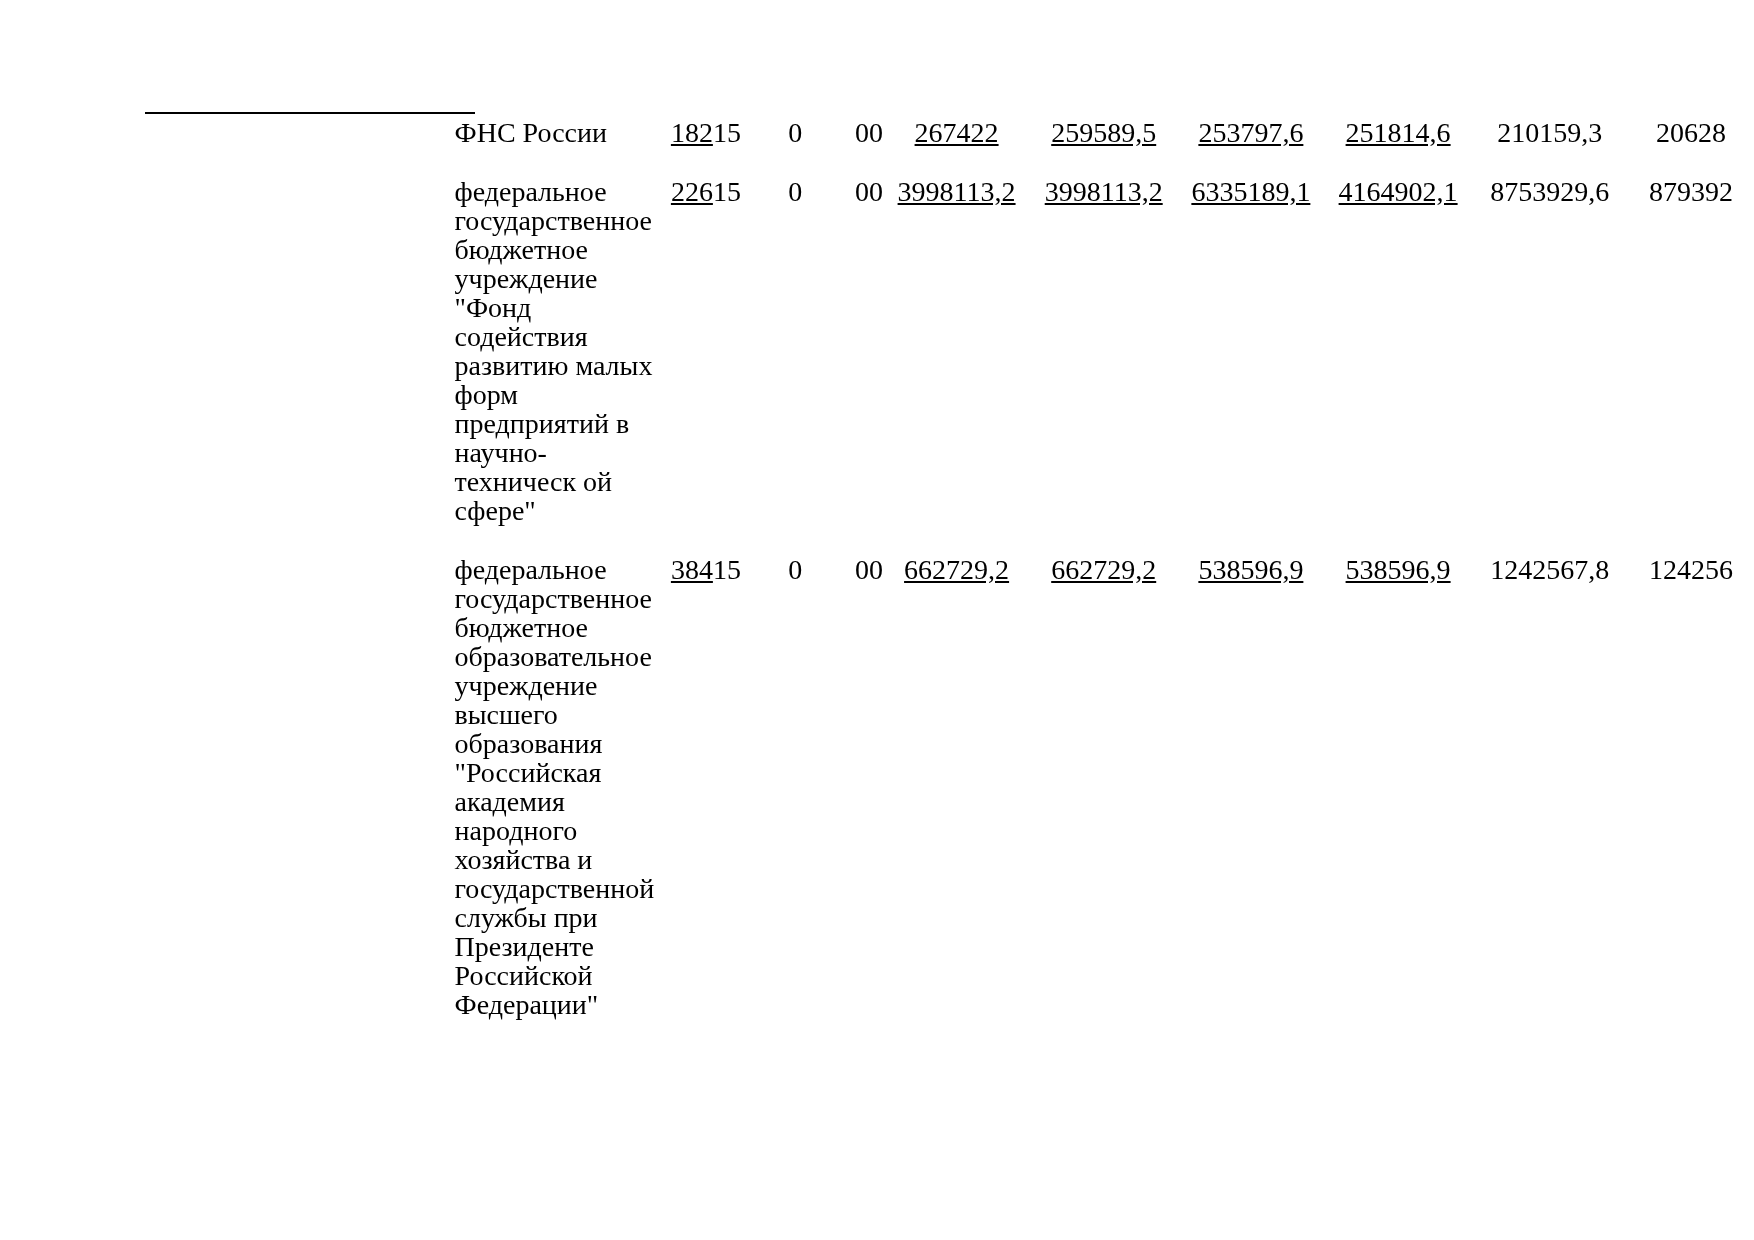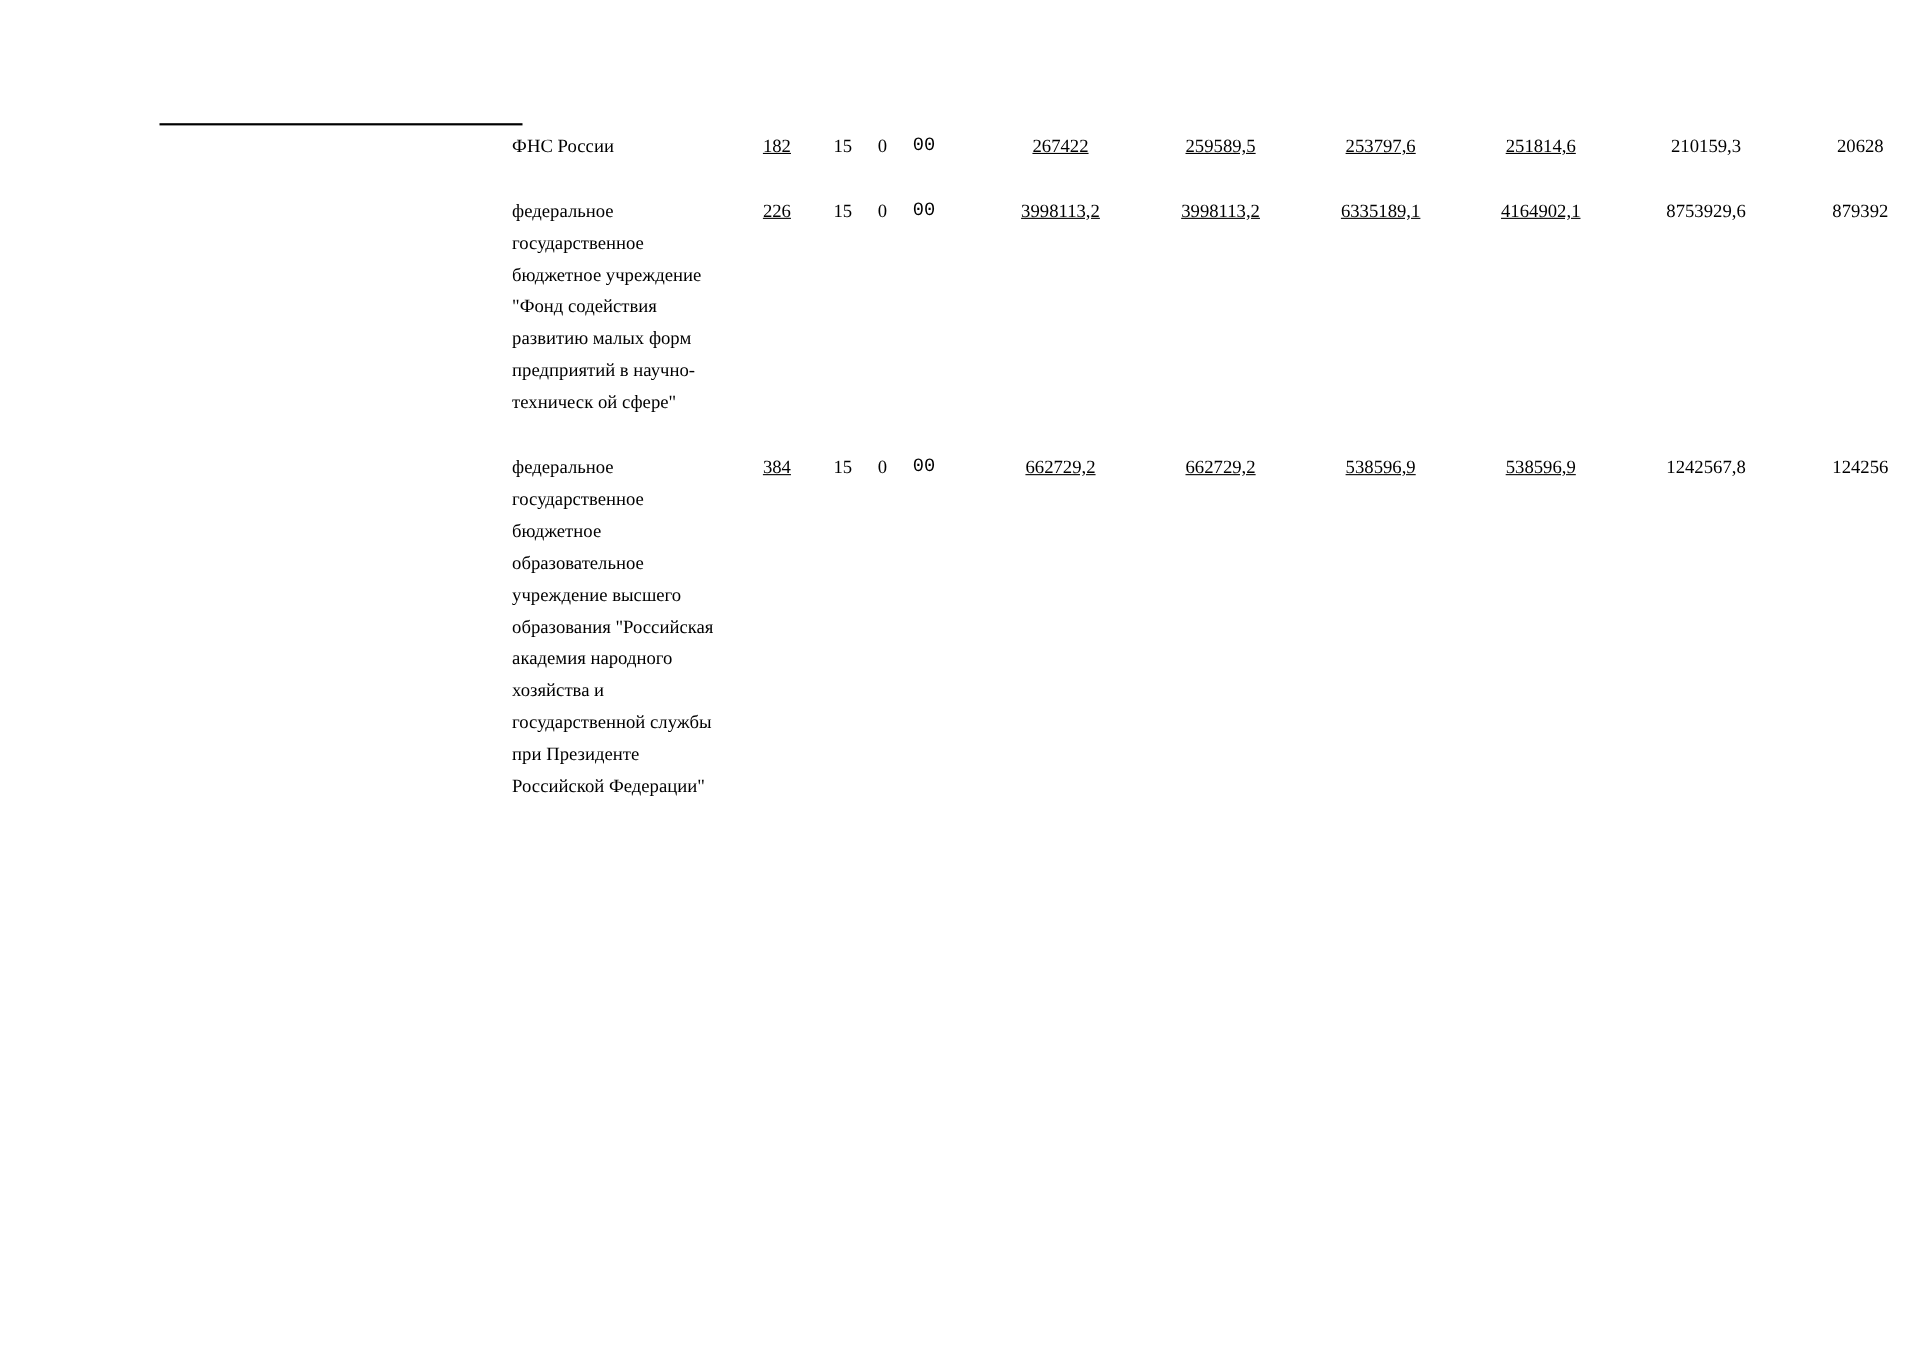--- a/index.html
+++ b/index.html
@@ -33,31 +33,31 @@
   .doc-table {
     position: absolute;
     left: 145px;
     top: 118px;
     border-collapse: collapse;
     table-layout: fixed;
   }
   .doc-table td {
     vertical-align: top;
     padding: 0 0 30px 0;
-    font-size: 17px;
+    font-size: 28px;
     line-height: 29px;
     white-space: nowrap;
   }
   
   .c-blank   { width: 340px; }
   .c-name    { width: 200px; white-space: normal !important; padding-right: 12px; }
   .c-code1   { width: 60px;  text-align: right; padding-left: 14px; text-decoration: underline; }
-  .c-code2   { width: 58px;  text-align: right; }
+  .c-code2   { width: 58px;  text-align: left; }
   .c-code3   { width: 58px;  text-align: center; }
-  .c-code4   { width: 64px;  text-align: left; font-family: Liberation Mono, monospace; }
+  .c-code4   { width: 64px;  text-align: right; }
   .c-val     { width: 150px; text-align: center; text-decoration: underline; }
   .c-val-wide{ width: 160px; text-align: center; }
   .c-last    { width: 130px; text-align: center; padding-left: 26px; }
 
   .name-cell {
     word-wrap: break-word;
     overflow-wrap: break-word;
   }
 </style>
 </head>

